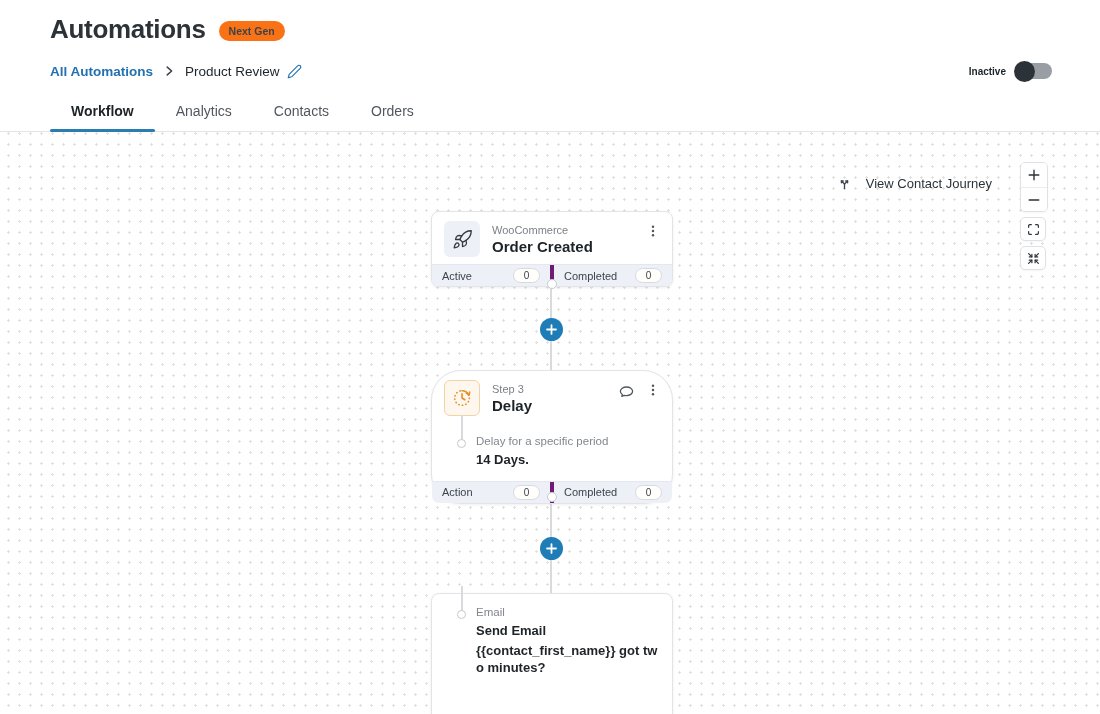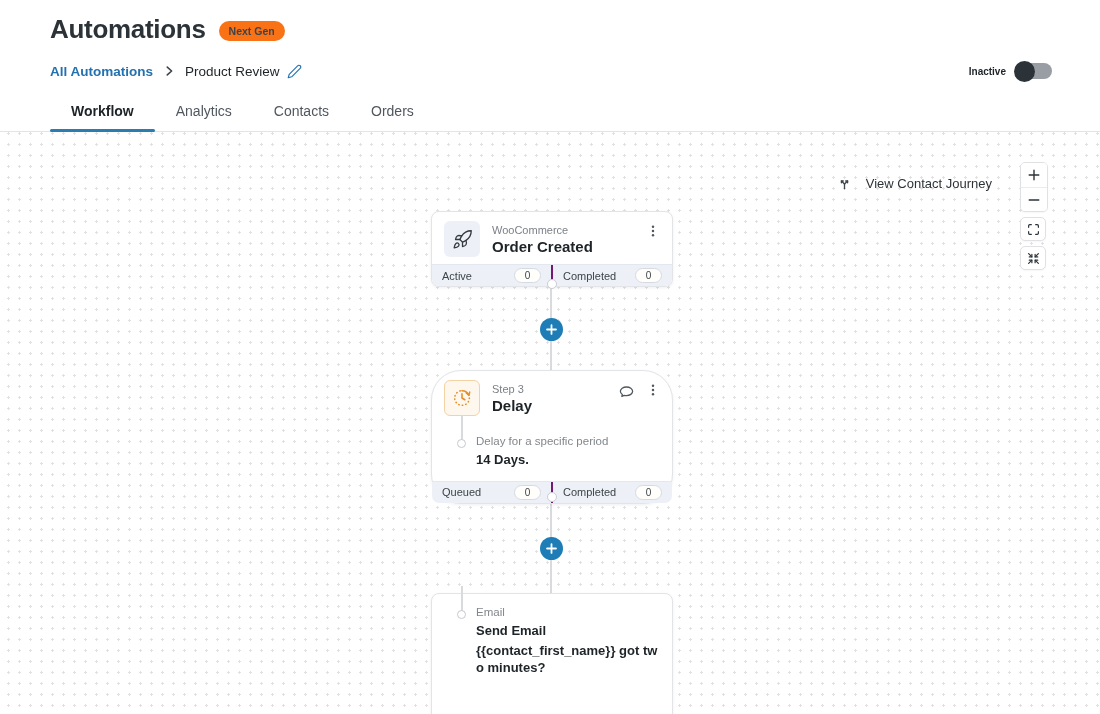--- a/index.html
+++ b/index.html
@@ -75,21 +75,21 @@
   .bullet { position:absolute; left:25px; top:16px; width:9px; height:9px; background:#fff;
     border:1.5px solid #c6c9cd; border-radius:50%; }
   .blabel { font-size:11.5px; color:#82878c; margin-bottom:5px; }
   .bvalue { font-size:13px; font-weight:700; color:#1d2327; line-height:1.3; }
   .bextra { font-size:13px; font-weight:700; color:#1d2327; line-height:1.3;
     margin-top:3px; word-break:break-all; }
 
   .node-foot { display:flex; background:#edf1f7; border-top:1px solid #e3e8f0;
     border-radius:0 0 7px 7px; height:22px; }
   .stat { flex:1; display:flex; align-items:center; justify-content:space-between; padding:0 10px; }
-  .stat + .stat { border-left:2px solid #701a75; }
+  .stat + .stat { border-left:4px solid #701a75; }
   .stat-label { font-size:11px; color:#3c434a; }
   .pill { background:#fffefb; border:1px solid #d5dae1; border-radius:9px; min-width:27px;
     height:15px; display:flex; align-items:center; justify-content:center;
     font-size:10px; color:#3c434a; }
 
   svg { display:block; }
 </style>
 </head>
 <body>
 
@@ -260,21 +260,21 @@
       </div>
     </div>
     <div class="node-body">
       <div class="stem"></div>
       <div class="bullet"></div>
       <div class="blabel">Delay for a specific period</div>
       <div class="bvalue">14 Days.</div>
     </div>
     <div class="node-foot">
       <div class="stat">
-        <span class="stat-label">Queued</span>
+        <span class="stat-label">Action</span>
         <span class="pill">0</span>
       </div>
       <div class="stat">
         <span class="stat-label">Completed</span>
         <span class="pill">0</span>
       </div>
     </div>
   </div>
 
   <div class="node" style="top:461px; height:170px;">

